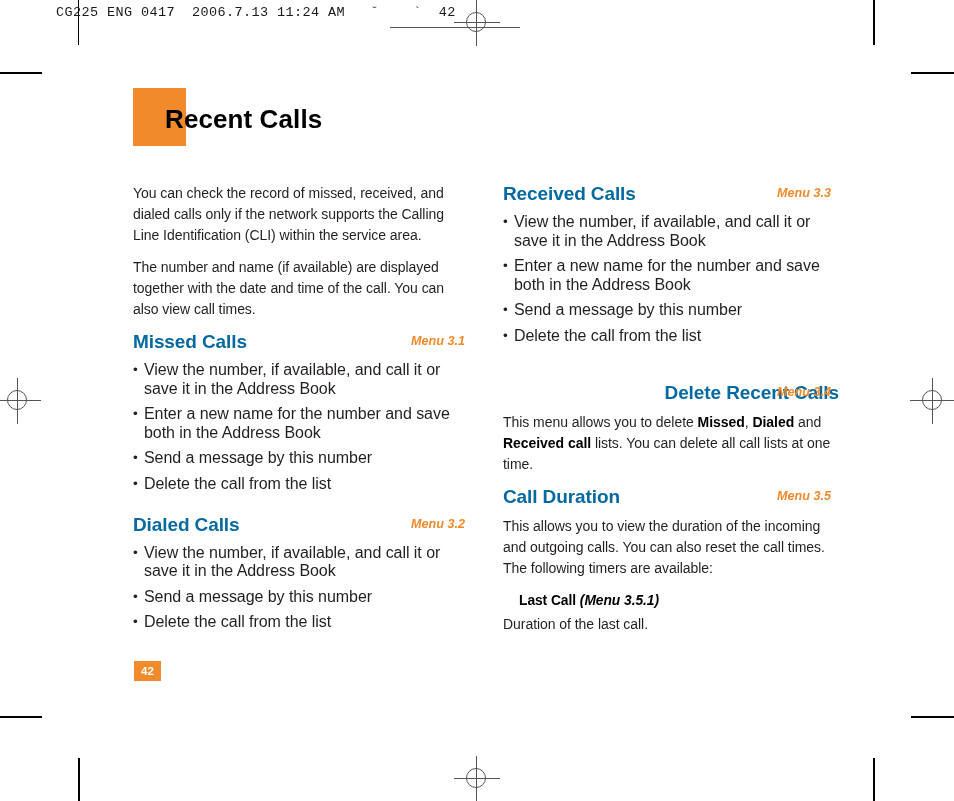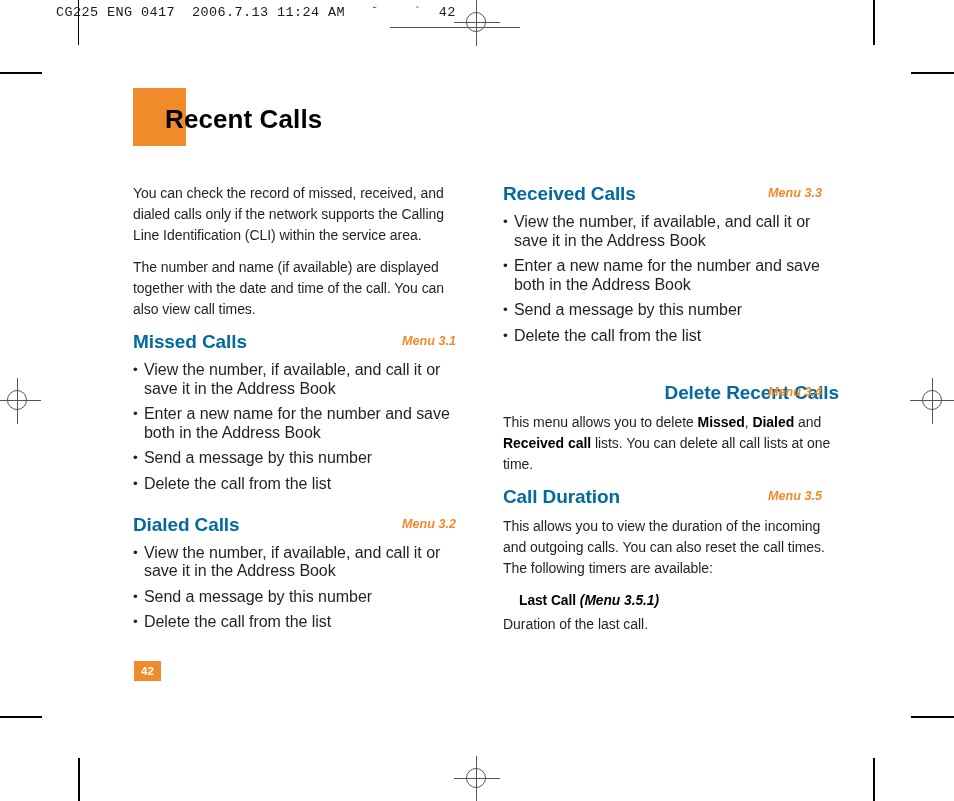--- a/index.html
+++ b/index.html
@@ -124,21 +124,21 @@
   }
   .sec-head .sec-title {
     font-size: 19px;
     font-weight: bold;
     color: #0369a1;
     letter-spacing: -0.1px;
     white-space: nowrap;
   }
   .sec-head .sec-menu {
     position: absolute;
-    right: 17px;
+    right: 8px;
     top: 3px;
     font-size: 12.6px;
     font-style: italic;
     font-weight: bold;
     color: #F08A2B;
     white-space: nowrap;
   }
 
   ul.bullets {
     list-style: none;

